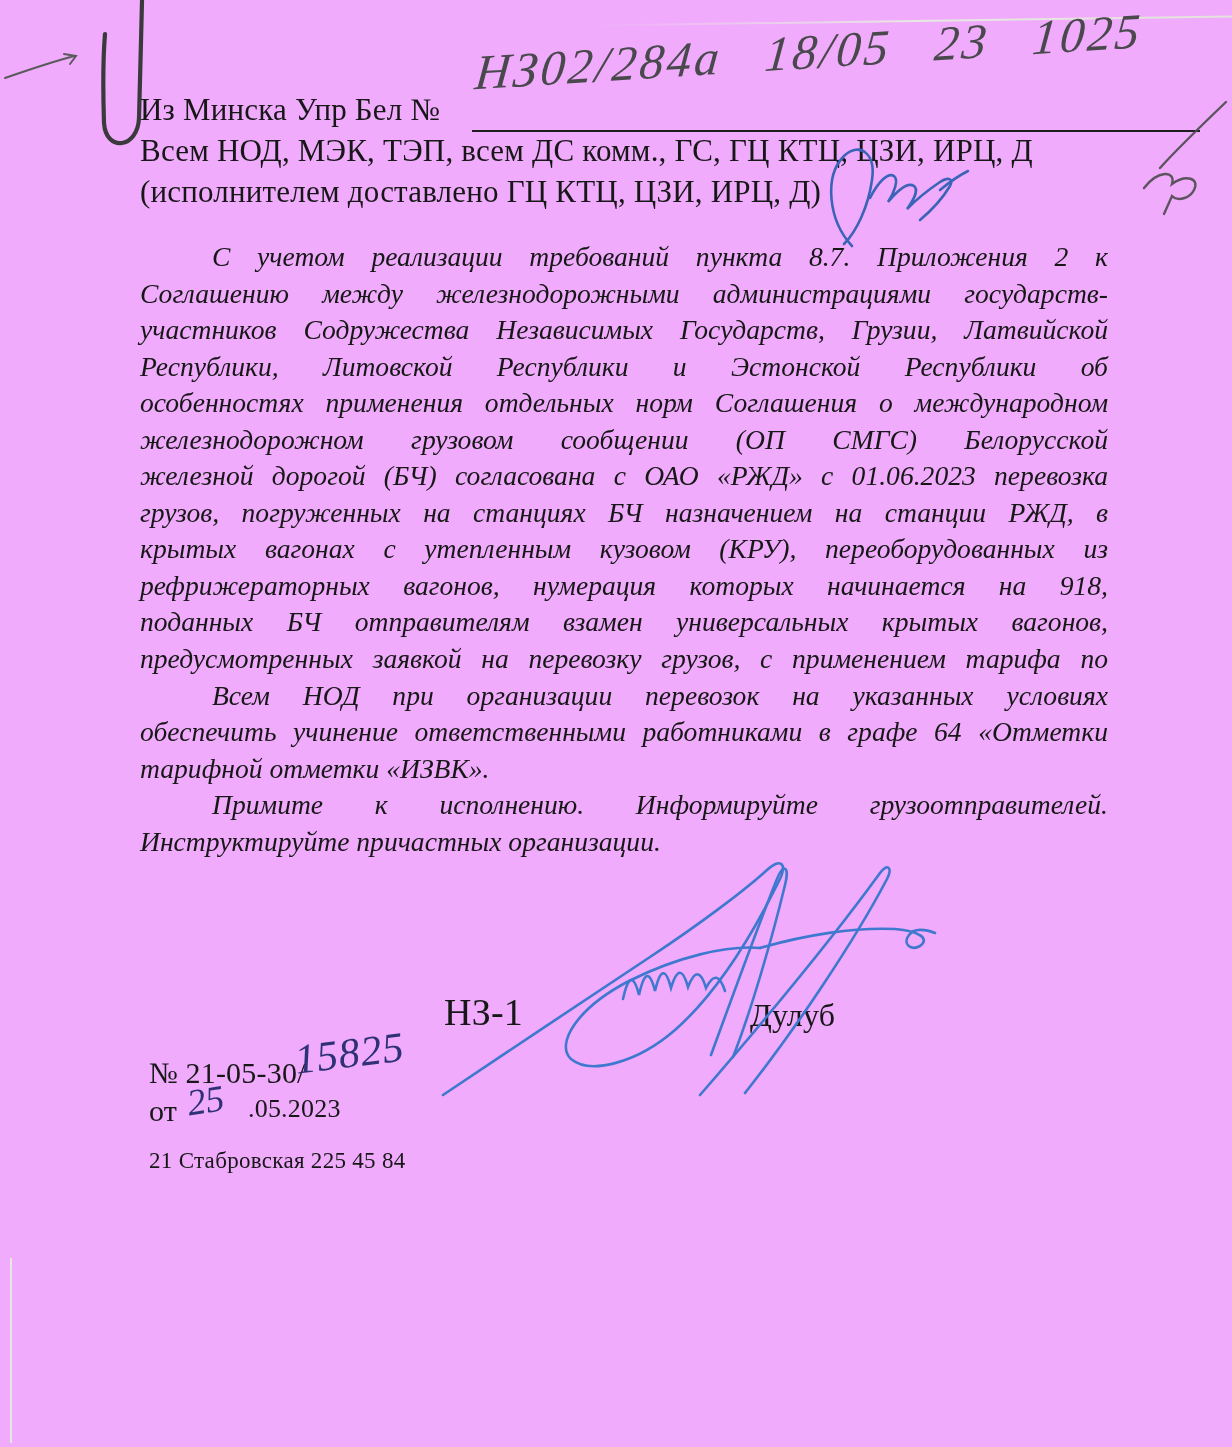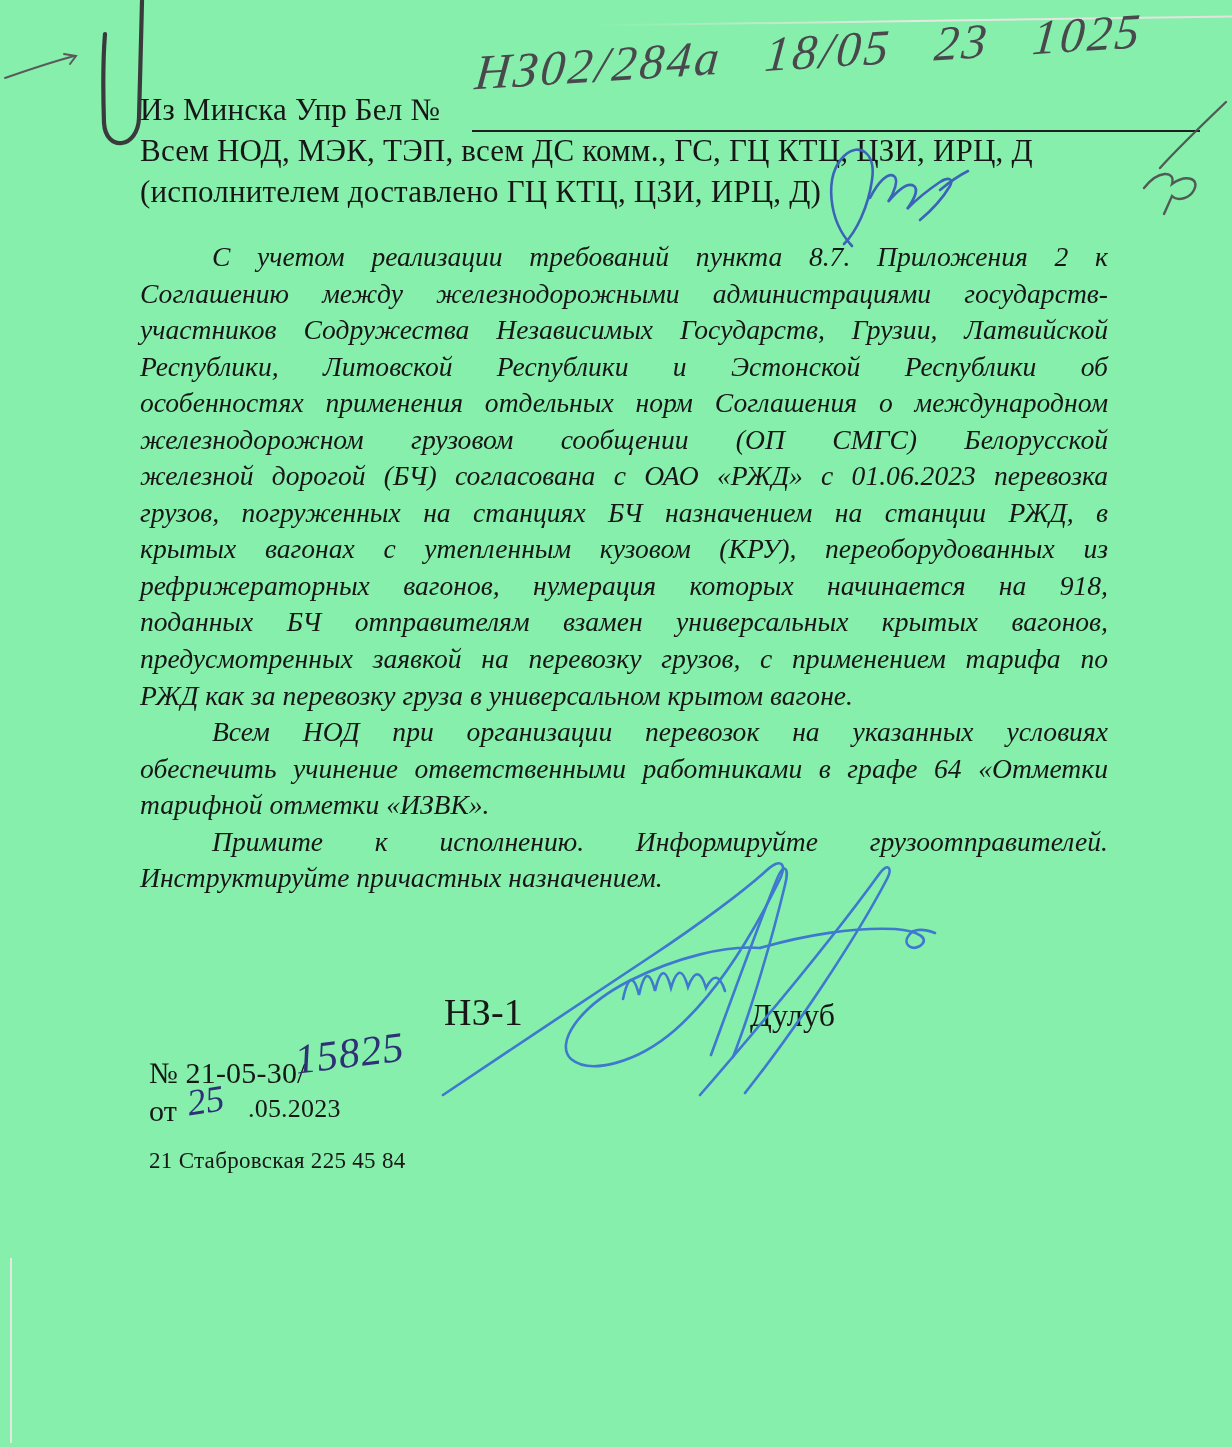--- a/index.html
+++ b/index.html
@@ -1,18 +1,18 @@
 <!DOCTYPE html>
 <html><head>
 <meta charset="utf-8">
 <style>
   html,body { margin:0; padding:0; background:#ffffff; }
   .page {
     position:relative; width:1232px; height:1447px;
-    background:#86efac; overflow:hidden;
+    background:#f0abfc; overflow:hidden;
     font-family:"Liberation Serif", serif; color:#171717;
   }
   .abs { position:absolute; }
   .printed { position:absolute; font-size:31px; letter-spacing:.2px; white-space:nowrap; }
 
   
   .hdr1 { left:140px; top:92px; }
   .num-underline { left:472px; top:102px; width:728px; height:28px; border-bottom:2.5px solid #1e1e1e; }
   .hdr2 { left:140px; top:133px; }
   .hdr3 { left:140px; top:174px; }
@@ -98,26 +98,25 @@
       <div class="bline just">участников Содружества Независимых Государств, Грузии, Латвийской</div>
       <div class="bline just">Республики, Литовской Республики и Эстонской Республики об</div>
       <div class="bline just">особенностях применения отдельных норм Соглашения о международном</div>
       <div class="bline just">железнодорожном грузовом сообщении (ОП СМГС) Белорусской</div>
       <div class="bline just">железной дорогой (БЧ) согласована с ОАО «РЖД» с 01.06.2023 перевозка</div>
       <div class="bline just">грузов, погруженных на станциях БЧ назначением на станции РЖД, в</div>
       <div class="bline just">крытых вагонах с утепленным кузовом (КРУ), переоборудованных из</div>
       <div class="bline just">рефрижераторных вагонов, нумерация которых начинается на 918,</div>
       <div class="bline just">поданных БЧ отправителям взамен универсальных крытых вагонов,</div>
       <div class="bline just">предусмотренных заявкой на перевозку грузов, с применением тарифа по</div>
-      <div class="bline">РЖД как за перевозку груза в универсальном крытом вагоне.</div>
       <div class="bline just ind">Всем НОД при организации перевозок на указанных условиях</div>
       <div class="bline just">обеспечить учинение ответственными работниками в графе 64 «Отметки</div>
       <div class="bline">тарифной отметки «ИЗВК».</div>
       <div class="bline just ind">Примите к исполнению. Информируйте грузоотправителей.</div>
-      <div class="bline">Инструктируйте причастных назначением.</div>
+      <div class="bline">Инструктируйте причастных организации.</div>
     </div>
 
   <div class="printed sig-label">НЗ-1</div>
   <div class="printed sig-name">Дулуб</div>
 
   <svg class="abs" style="left:415px; top:845px;" width="660" height="270" viewBox="0 0 660 270">
     <g fill="none" stroke="#3f78cf" stroke-width="2.6" stroke-linecap="round">
       <path d="M 28,250 C 95,205 170,155 235,112 C 285,79 330,45 352,25 C 366,12 374,18 362,40 C 338,88 302,148 260,185 C 222,218 175,230 156,214 C 140,199 162,163 214,136 C 262,112 312,100 345,103"></path>
       <path d="M 208,154 q 8,-36 16,-4 q 8,-36 16,-4 q 8,-34 16,-3 q 9,-30 17,-1 q 10,-26 18,1 q 11,-22 19,3"></path>
       <path d="M 296,210 C 318,150 344,78 362,34 C 368,18 375,21 370,40 C 357,94 336,166 318,212"></path>

